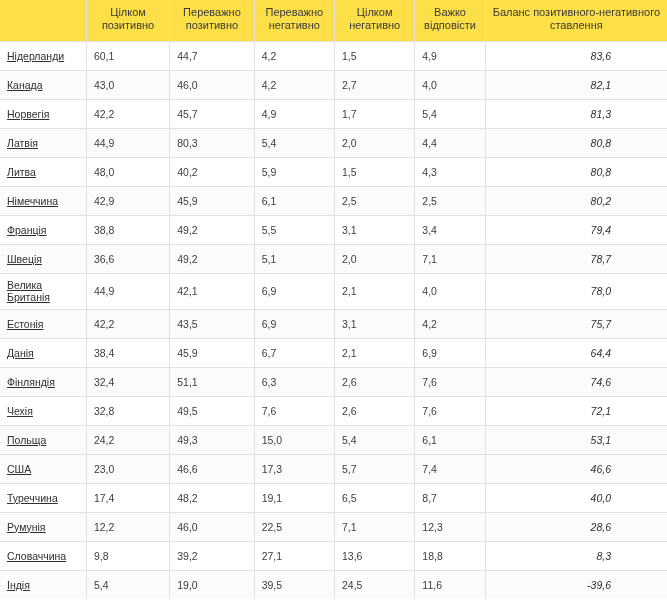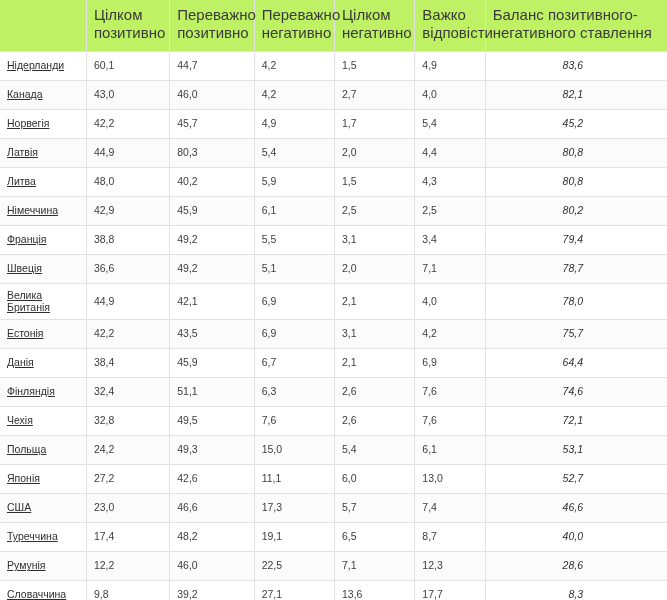--- a/index.html
+++ b/index.html
@@ -20,27 +20,27 @@
     table-layout: fixed;
   }
   table.survey col.c-country { width: 86px; }
   table.survey col.c-val     { width: 83px; }
   table.survey col.c-val2    { width: 84px; }
   table.survey col.c-val3    { width: 80px; }
   table.survey col.c-val4    { width: 70px; }
   table.survey col.c-bal     { width: 181px; }
 
   thead th {
-    background: #bef264;
+    background: #fde047;
     border: 1px solid #e2e2e2;
     border-top: none;
-    font-size: 15px;
+    font-size: 11px;
     font-weight: normal;
     color: #3a3a3a;
-    text-align: left;
+    text-align: center;
     vertical-align: top;
     padding: 6px 7px 8px 7px;
     line-height: 1.22;
   }
   thead th.first {
     border-left: none;
   }
   thead th.last {
     border-right: none;
   }
@@ -55,21 +55,21 @@
   }
   tbody td.country {
     border-left: none;
     color: #2f2f2f;
     text-decoration: underline;
   }
   tbody td.balance {
     border-right: none;
     font-style: italic;
     text-align: right;
-    padding-right: 84px;
+    padding-right: 56px;
     color: #2f2f2f;
   }
   tbody tr.alt td {
     background: #fbfbfb;
   }
   tbody tr:last-child td {
     border-bottom: none;
   }
 </style>
 </head>
@@ -115,21 +115,21 @@
         <td>4,0</td>
         <td class="balance">82,1</td>
       </tr>
       <tr>
         <td class="country">Норвегія</td>
         <td>42,2</td>
         <td>45,7</td>
         <td>4,9</td>
         <td>1,7</td>
         <td>5,4</td>
-        <td class="balance">45,2</td>
+        <td class="balance">81,3</td>
       </tr>
       <tr class="alt">
         <td class="country">Латвія</td>
         <td>44,9</td>
         <td>80,3</td>
         <td>5,4</td>
         <td>2,0</td>
         <td>4,4</td>
         <td class="balance">80,8</td>
       </tr>
@@ -216,29 +216,20 @@
       </tr>
       <tr class="alt">
         <td class="country">Польща</td>
         <td>24,2</td>
         <td>49,3</td>
         <td>15,0</td>
         <td>5,4</td>
         <td>6,1</td>
         <td class="balance">53,1</td>
       </tr>
-      <tr>
-        <td class="country">Японія</td>
-        <td>27,2</td>
-        <td>42,6</td>
-        <td>11,1</td>
-        <td>6,0</td>
-        <td>13,0</td>
-        <td class="balance">52,7</td>
-      </tr>
       <tr class="alt">
         <td class="country">США</td>
         <td>23,0</td>
         <td>46,6</td>
         <td>17,3</td>
         <td>5,7</td>
         <td>7,4</td>
         <td class="balance">46,6</td>
       </tr>
       <tr>
@@ -258,21 +249,21 @@
         <td>7,1</td>
         <td>12,3</td>
         <td class="balance">28,6</td>
       </tr>
       <tr>
         <td class="country">Словаччина</td>
         <td>9,8</td>
         <td>39,2</td>
         <td>27,1</td>
         <td>13,6</td>
-        <td>17,7</td>
+        <td>18,8</td>
         <td class="balance">8,3</td>
       </tr>
       <tr class="alt">
         <td class="country">Індія</td>
         <td>5,4</td>
         <td>19,0</td>
         <td>39,5</td>
         <td>24,5</td>
         <td>11,6</td>
         <td class="balance">-39,6</td>

